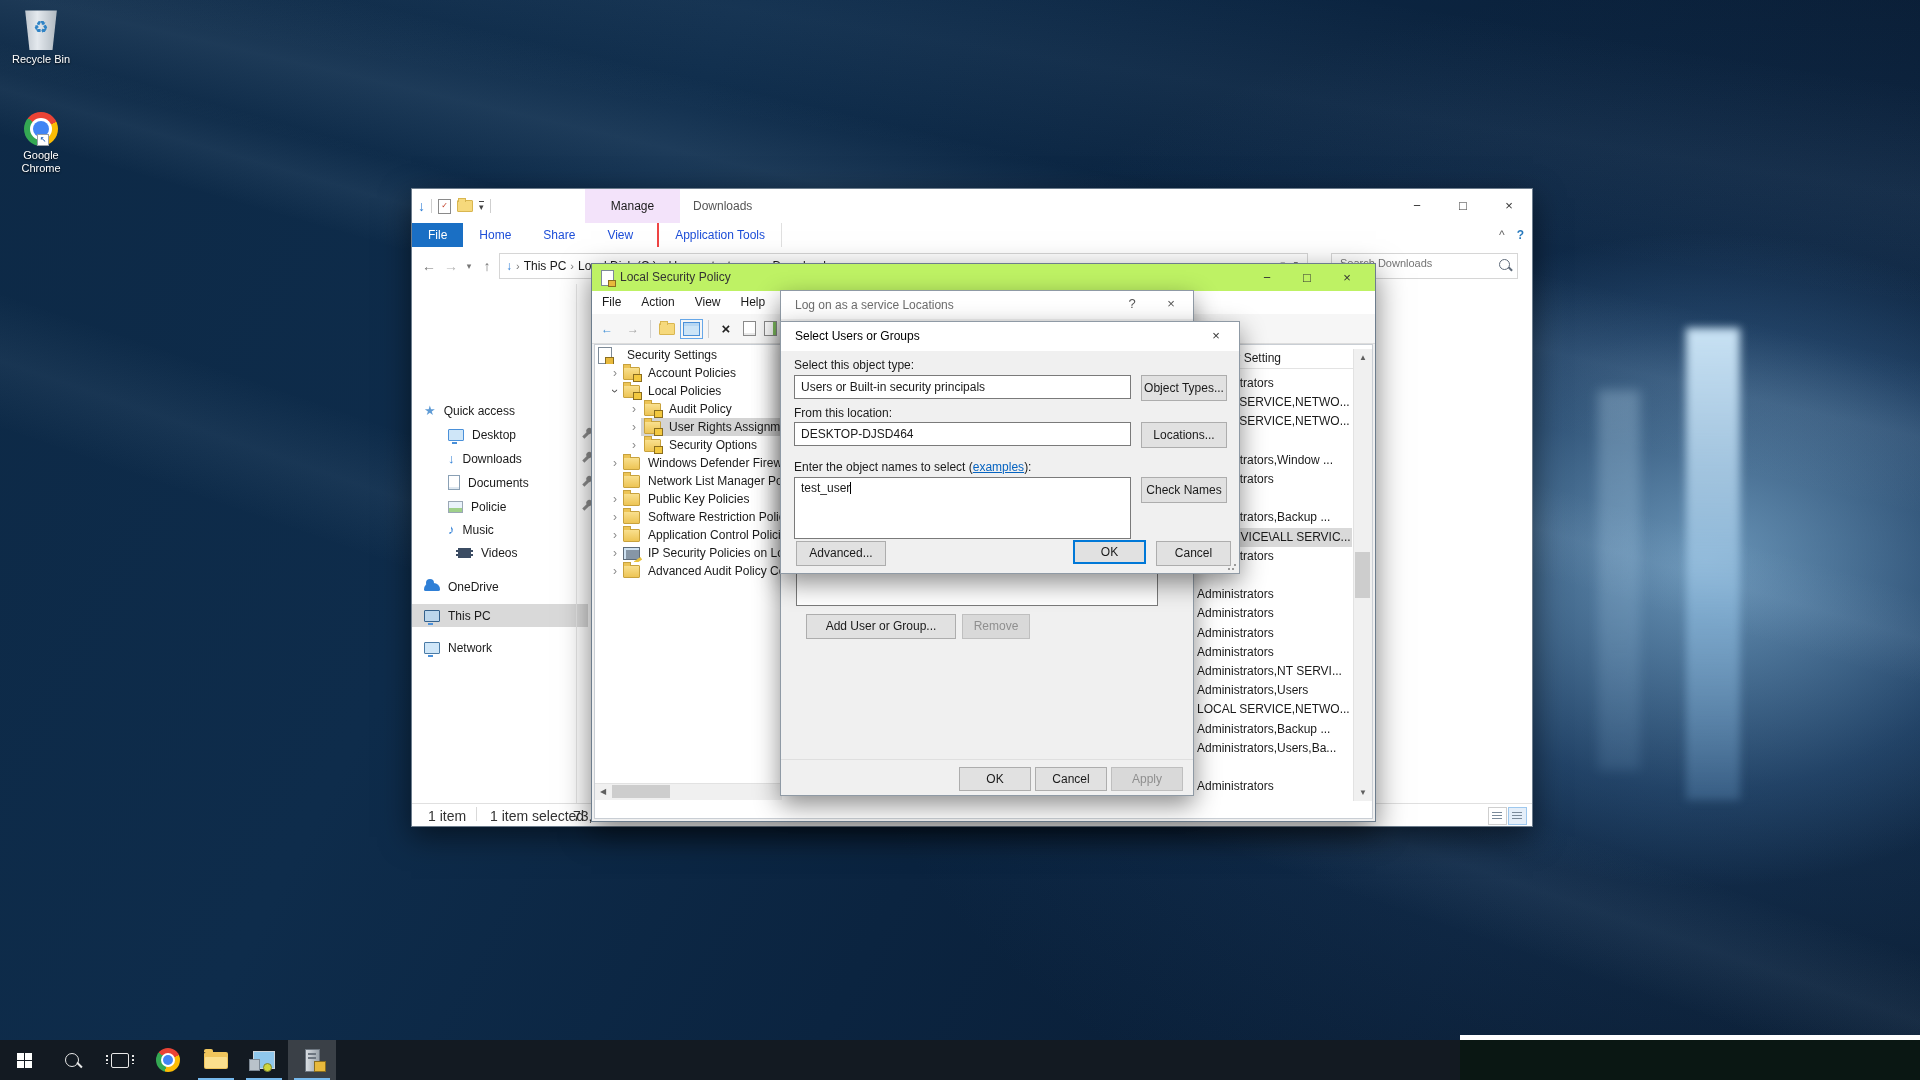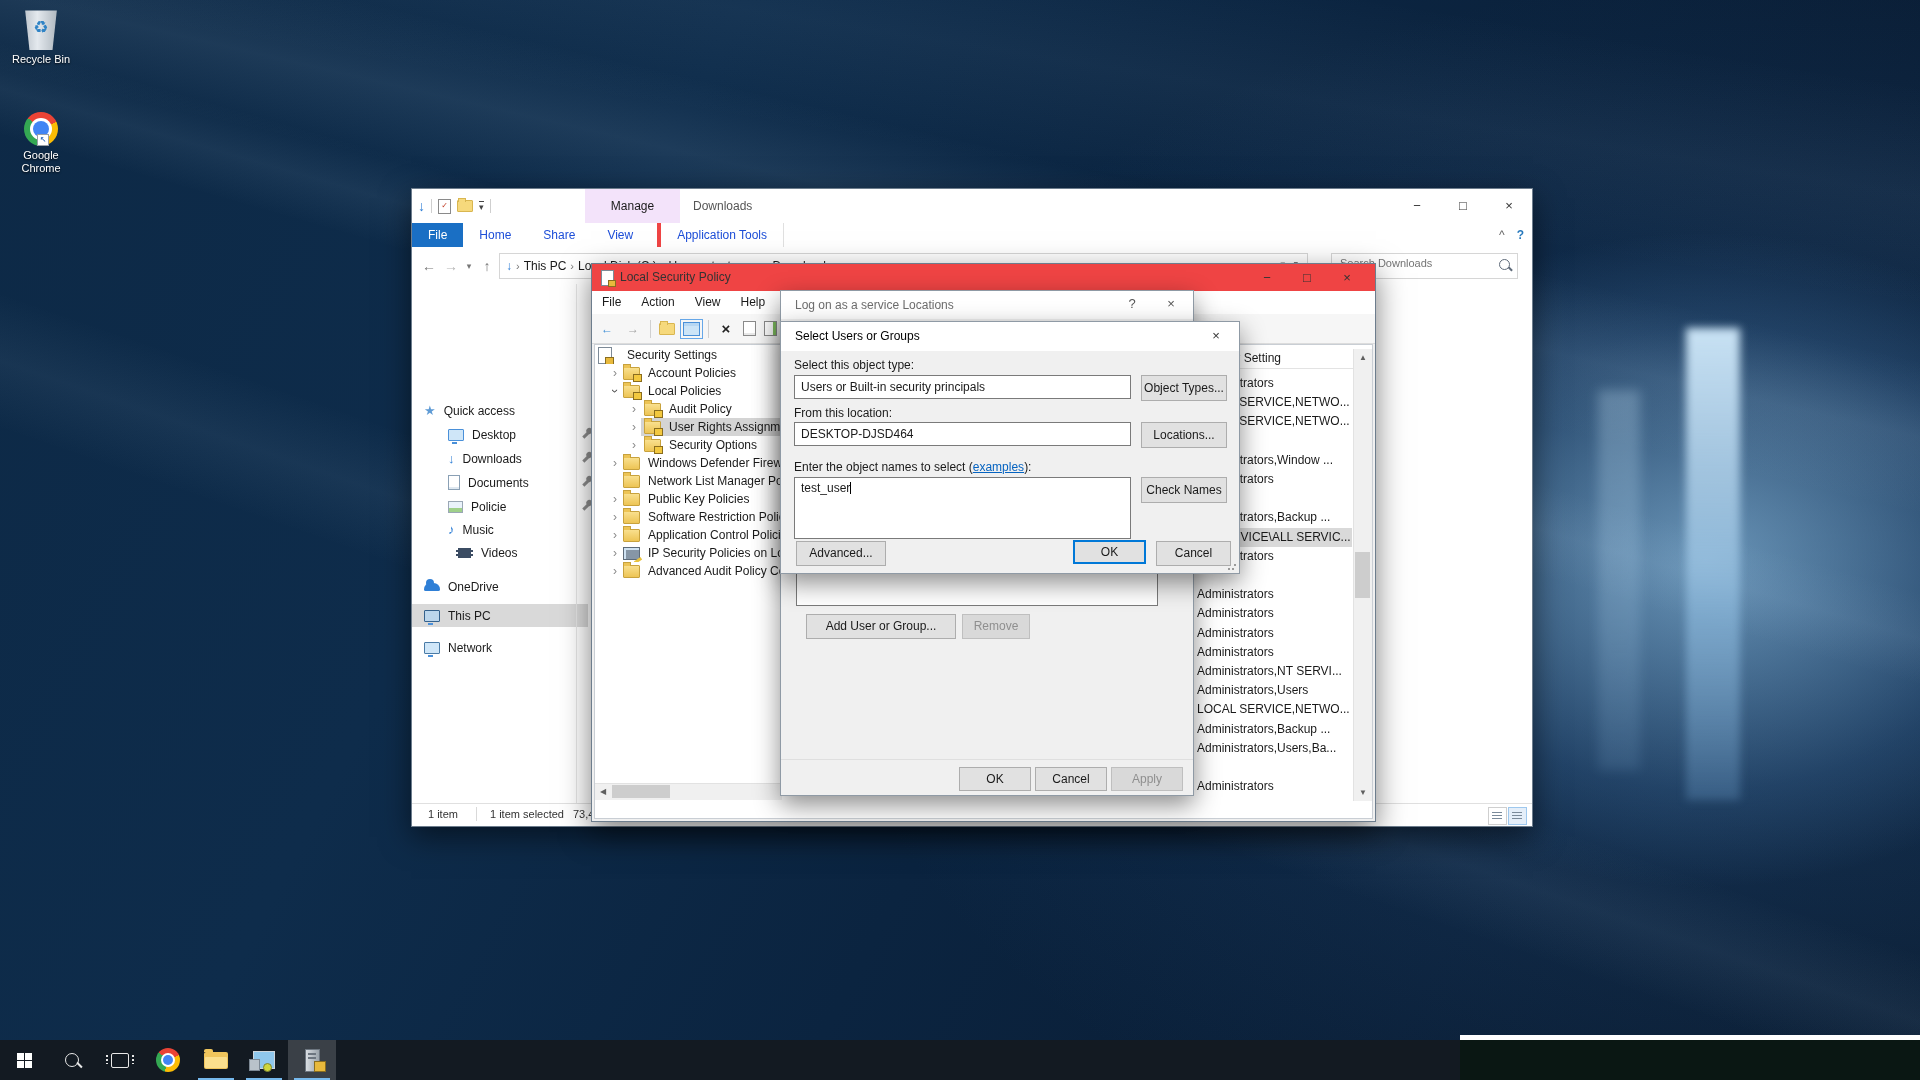--- a/index.html
+++ b/index.html
@@ -50,21 +50,21 @@
   .mini-doc{width:11px;height:13px;background:#fff;border:1px solid #8a8a8a;font-size:8px;color:#c23b22;line-height:12px;text-align:center;}
   .mini-folder{width:14px;height:10px;background:#f6d97c;border:1px solid #d9b650;border-radius:1px;position:relative;}
   .mini-folder::before{content:"";position:absolute;left:0;top:-3px;width:6px;height:3px;background:#f6d97c;border:1px solid #d9b650;border-bottom:none;}
   .qat-caret{font-size:9px;color:#444;border-top:1px solid #444;line-height:8px;padding-top:1px;}
   #manage-block{position:absolute;left:173px;top:0;width:95px;height:34px;background:#f3e3fa;
     text-align:center;line-height:34px;color:#1a1a1a;}
   #ex-doc-title{position:absolute;left:281px;top:0;height:34px;line-height:34px;color:#555;}
   #ex-tabs{position:absolute;left:0;top:34px;right:0;height:24px;background:#fff;border-bottom:1px solid #e7e7e7;display:flex;align-items:stretch;}
   .ex-tab{padding:0 16px;line-height:24px;color:#1d4ed8;}
   .ex-tab.active{background:#1a6fc4;color:#fff;}
-  .ex-tab.contextual{border-left:4px solid #ef4444;border-right:1px solid #e0e0e0;}
+  .ex-tab.contextual{border-left:2px solid #ef4444;border-right:1px solid #e0e0e0;}
   #ribbon-right{position:absolute;right:8px;top:34px;height:24px;display:flex;gap:12px;align-items:center;}
   #ribbon-collapse{color:#666;font-size:12px;}
   #ex-help{color:#2779bd;font-weight:bold;}
   #ex-nav{position:absolute;left:0;top:58px;right:0;height:37px;background:#fff;display:flex;align-items:center;}
   .navbtn{width:22px;text-align:center;color:#777;font-size:14px;}
   .navbtn.fwd{color:#b5b5b5;}
   #addr-box{position:absolute;left:87px;top:64px;width:807px;height:24px;border:1px solid #d6d6d6;background:#fff;display:flex;align-items:center;}
   #addr-box .dl-arrow{margin:0 4px 0 6px;font-size:12px;}
   .crumb{padding:0 4px;color:#1a1a1a;white-space:nowrap;}
   .crumb-sep{color:#777;font-size:11px;}
@@ -86,29 +86,29 @@
   .ico-monitor{width:14px;height:10px;border:1.5px solid #4a90d9;border-radius:1px;background:#cfe6f8;position:relative;}
   .ico-monitor::after{content:"";position:absolute;left:3px;bottom:-4px;width:5px;height:2px;background:#4a90d9;}
   .ico-down{color:#2f7fd6;font-weight:bold;font-size:13px;}
   .ico-doc{width:10px;height:13px;border:1px solid #8aa0b5;background:#fff;box-shadow:inset 0 -2px 0 #dfe8f0;}
   .ico-pic{width:13px;height:10px;border:1px solid #9aa7b5;background:linear-gradient(180deg,#eaf3fb 55%,#9fd08a 55%);}
   .ico-music{color:#2f7fd6;font-size:13px;}
   .ico-film{width:13px;height:10px;background:#3b4c63;border-left:2px dotted #fff;border-right:2px dotted #fff;}
   .ico-cloud{width:16px;height:8px;background:#2f7fd6;border-radius:8px 8px 2px 2px;position:relative;}
   .ico-cloud::before{content:"";position:absolute;left:2px;top:-4px;width:8px;height:8px;border-radius:50%;background:#2f7fd6;}
   #ex-status{position:absolute;left:0;right:0;bottom:0;height:22px;border-top:1px solid #e0e0e0;background:#fff;}
-  #ex-status .txt{position:absolute;top:4px;color:#333;font-size:11px;}
+  #ex-status .txt{position:absolute;top:4px;color:#333;font-size:14px;}
   .view-btn{position:absolute;top:3px;width:17px;height:16px;border:1px solid #cfcfcf;background:#fff;}
   .view-btn.on{background:#e4eef9;border-color:#9ec8ee;}
   .view-glyph{position:absolute;left:3px;top:4px;width:10px;height:7px;
     background:repeating-linear-gradient(180deg,#7a8a9a 0 1px,transparent 1px 3px);}
 
   
   #lsp{left:591px;top:263px;width:783px;height:557px;background:#f0f0f0;}
-  #lsp-title{position:absolute;left:0;top:0;right:0;height:27px;background:#ef4444;}
+  #lsp-title{position:absolute;left:0;top:0;right:0;height:27px;background:#bef264;}
   #lsp-title .t{position:absolute;left:28px;top:6px;color:#333;}
   .lsp-ico{position:absolute;left:9px;top:6px;width:11px;height:14px;background:#fff;border:1px solid #7d8a97;}
   .lsp-ico::after{content:"";position:absolute;right:-3px;bottom:-2px;width:6px;height:5px;background:#e8b93c;border:1px solid #8a6d1f;}
   #lsp-menu{position:absolute;left:0;top:27px;right:0;height:23px;background:#fff;display:flex;border-bottom:1px solid #eee;}
   .menu-item{padding:0 10px;line-height:23px;color:#1a1a1a;}
   #lsp-toolbar{position:absolute;left:0;top:50px;right:0;height:30px;background:#f6f6f6;border-bottom:1px solid #dcdcdc;display:flex;align-items:center;gap:8px;padding-left:6px;box-sizing:border-box;}
   .tb{width:18px;text-align:center;font-weight:bold;}
   .tb-sep{width:1px;height:18px;background:#d0d0d0;}
   .tb-win{width:15px;height:12px;border:1px solid #4a90d9;background:#dceaf7;box-shadow:inset 0 3px 0 #b7d7f3;}
   .tb-win.sel{outline:1px solid #66a7e8;outline-offset:2px;background:#cce4f7;}

